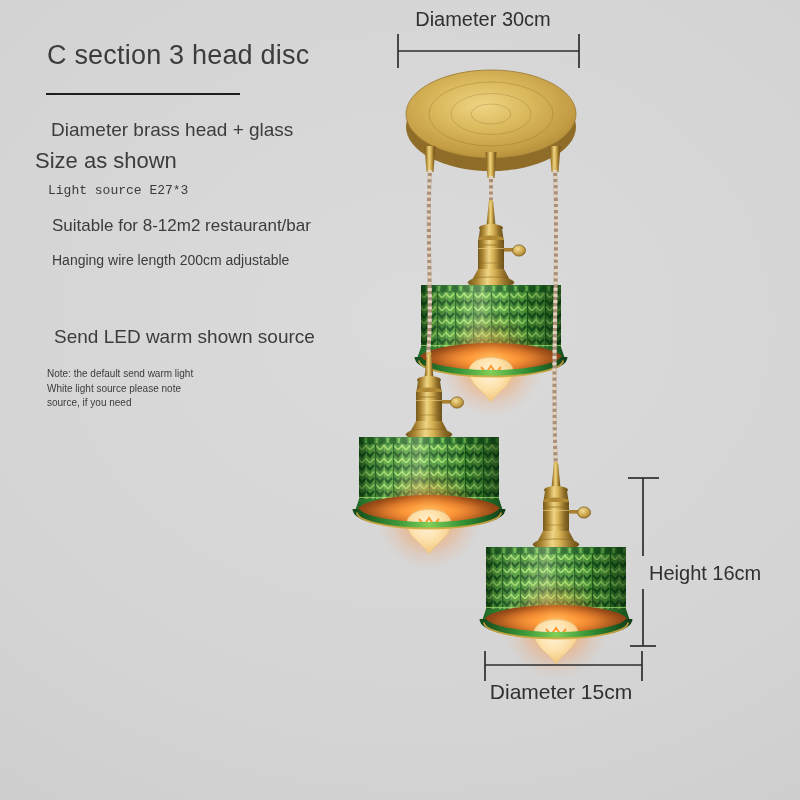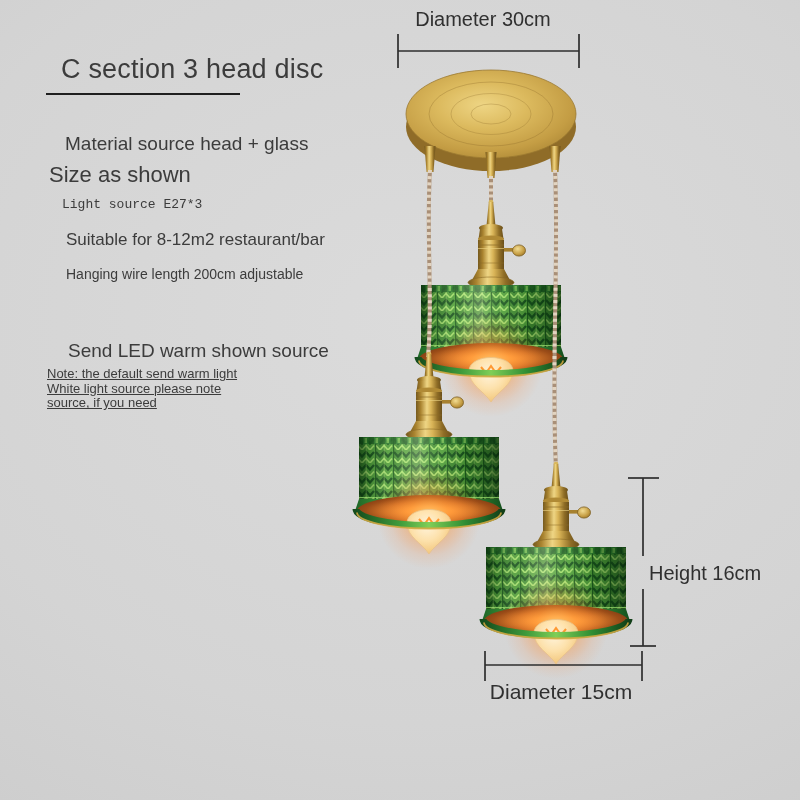--- a/index.html
+++ b/index.html
@@ -1,42 +1,42 @@
 <!DOCTYPE html>
 <html><head>
 <meta charset="utf-8">
 <style>
   html,body{margin:0;padding:0;background:#c9c9c9;}
   .stage{
     position:relative;width:800px;height:800px;overflow:hidden;
     background:radial-gradient(130% 105% at 52% 40%, #dbdbdb 0%, #d4d4d4 48%, #c6c6c6 100%);
     font-family:"Liberation Sans",sans-serif;
   }
-  .specs h1,.specs p{margin:18px;position:absolute;color:#3c3c3c;white-space:nowrap;font-weight:400;}
+  .specs h1,.specs p{margin:4px;position:absolute;color:#3c3c3c;white-space:nowrap;font-weight:400;}
   .title{left:43px;top:36px;font-size:27px;color:#2f2f2f;letter-spacing:.2px;}
   .rule{position:absolute;left:46px;top:93px;width:194px;height:2px;background:#1f1f1f;}
   .material{left:47px;top:115px;font-size:19px;}
   .sizeline{left:31px;top:144px;font-size:22px;}
   .lightsrc{left:44px;top:179px;font-size:13px;font-family:Liberation Mono, monospace;}
   .suitable{left:48px;top:212px;font-size:17px;}
   .hanging{left:48px;top:248px;font-size:14px;}
   .bonus{left:50px;top:322px;font-size:19px;}
-  .note{position:absolute;left:47px;top:367px;font-size:13px;line-height:14.6px;color:#3c3c3c;text-decoration:underline;}
+  .note{position:absolute;left:47px;top:367px;font-size:10px;line-height:14.6px;color:#3c3c3c;}
   .note p{position:static;margin:0;white-space:nowrap;}
   svg.illu{position:absolute;left:0;top:0;display:block;}
 </style>
 </head>
 <body>
 
 <div class="stage">
 
   <div class="specs">
     <h1 class="title">C section 3 head disc</h1>
     <div class="rule"></div>
-    <p class="material">Material source head + glass</p>
+    <p class="material">Diameter brass head + glass</p>
     <p class="sizeline">Size as shown</p>
     <p class="lightsrc">Light source E27*3</p>
     <p class="suitable">Suitable for 8-12m2 restaurant/bar</p>
     <p class="hanging">Hanging wire length 200cm adjustable</p>
     <p class="bonus">Send LED warm shown source</p>
     <div class="note">
       <p>Note: the default send warm light</p>
       <p>White light source please note</p>
       <p>source, if you need</p>
     </div>

